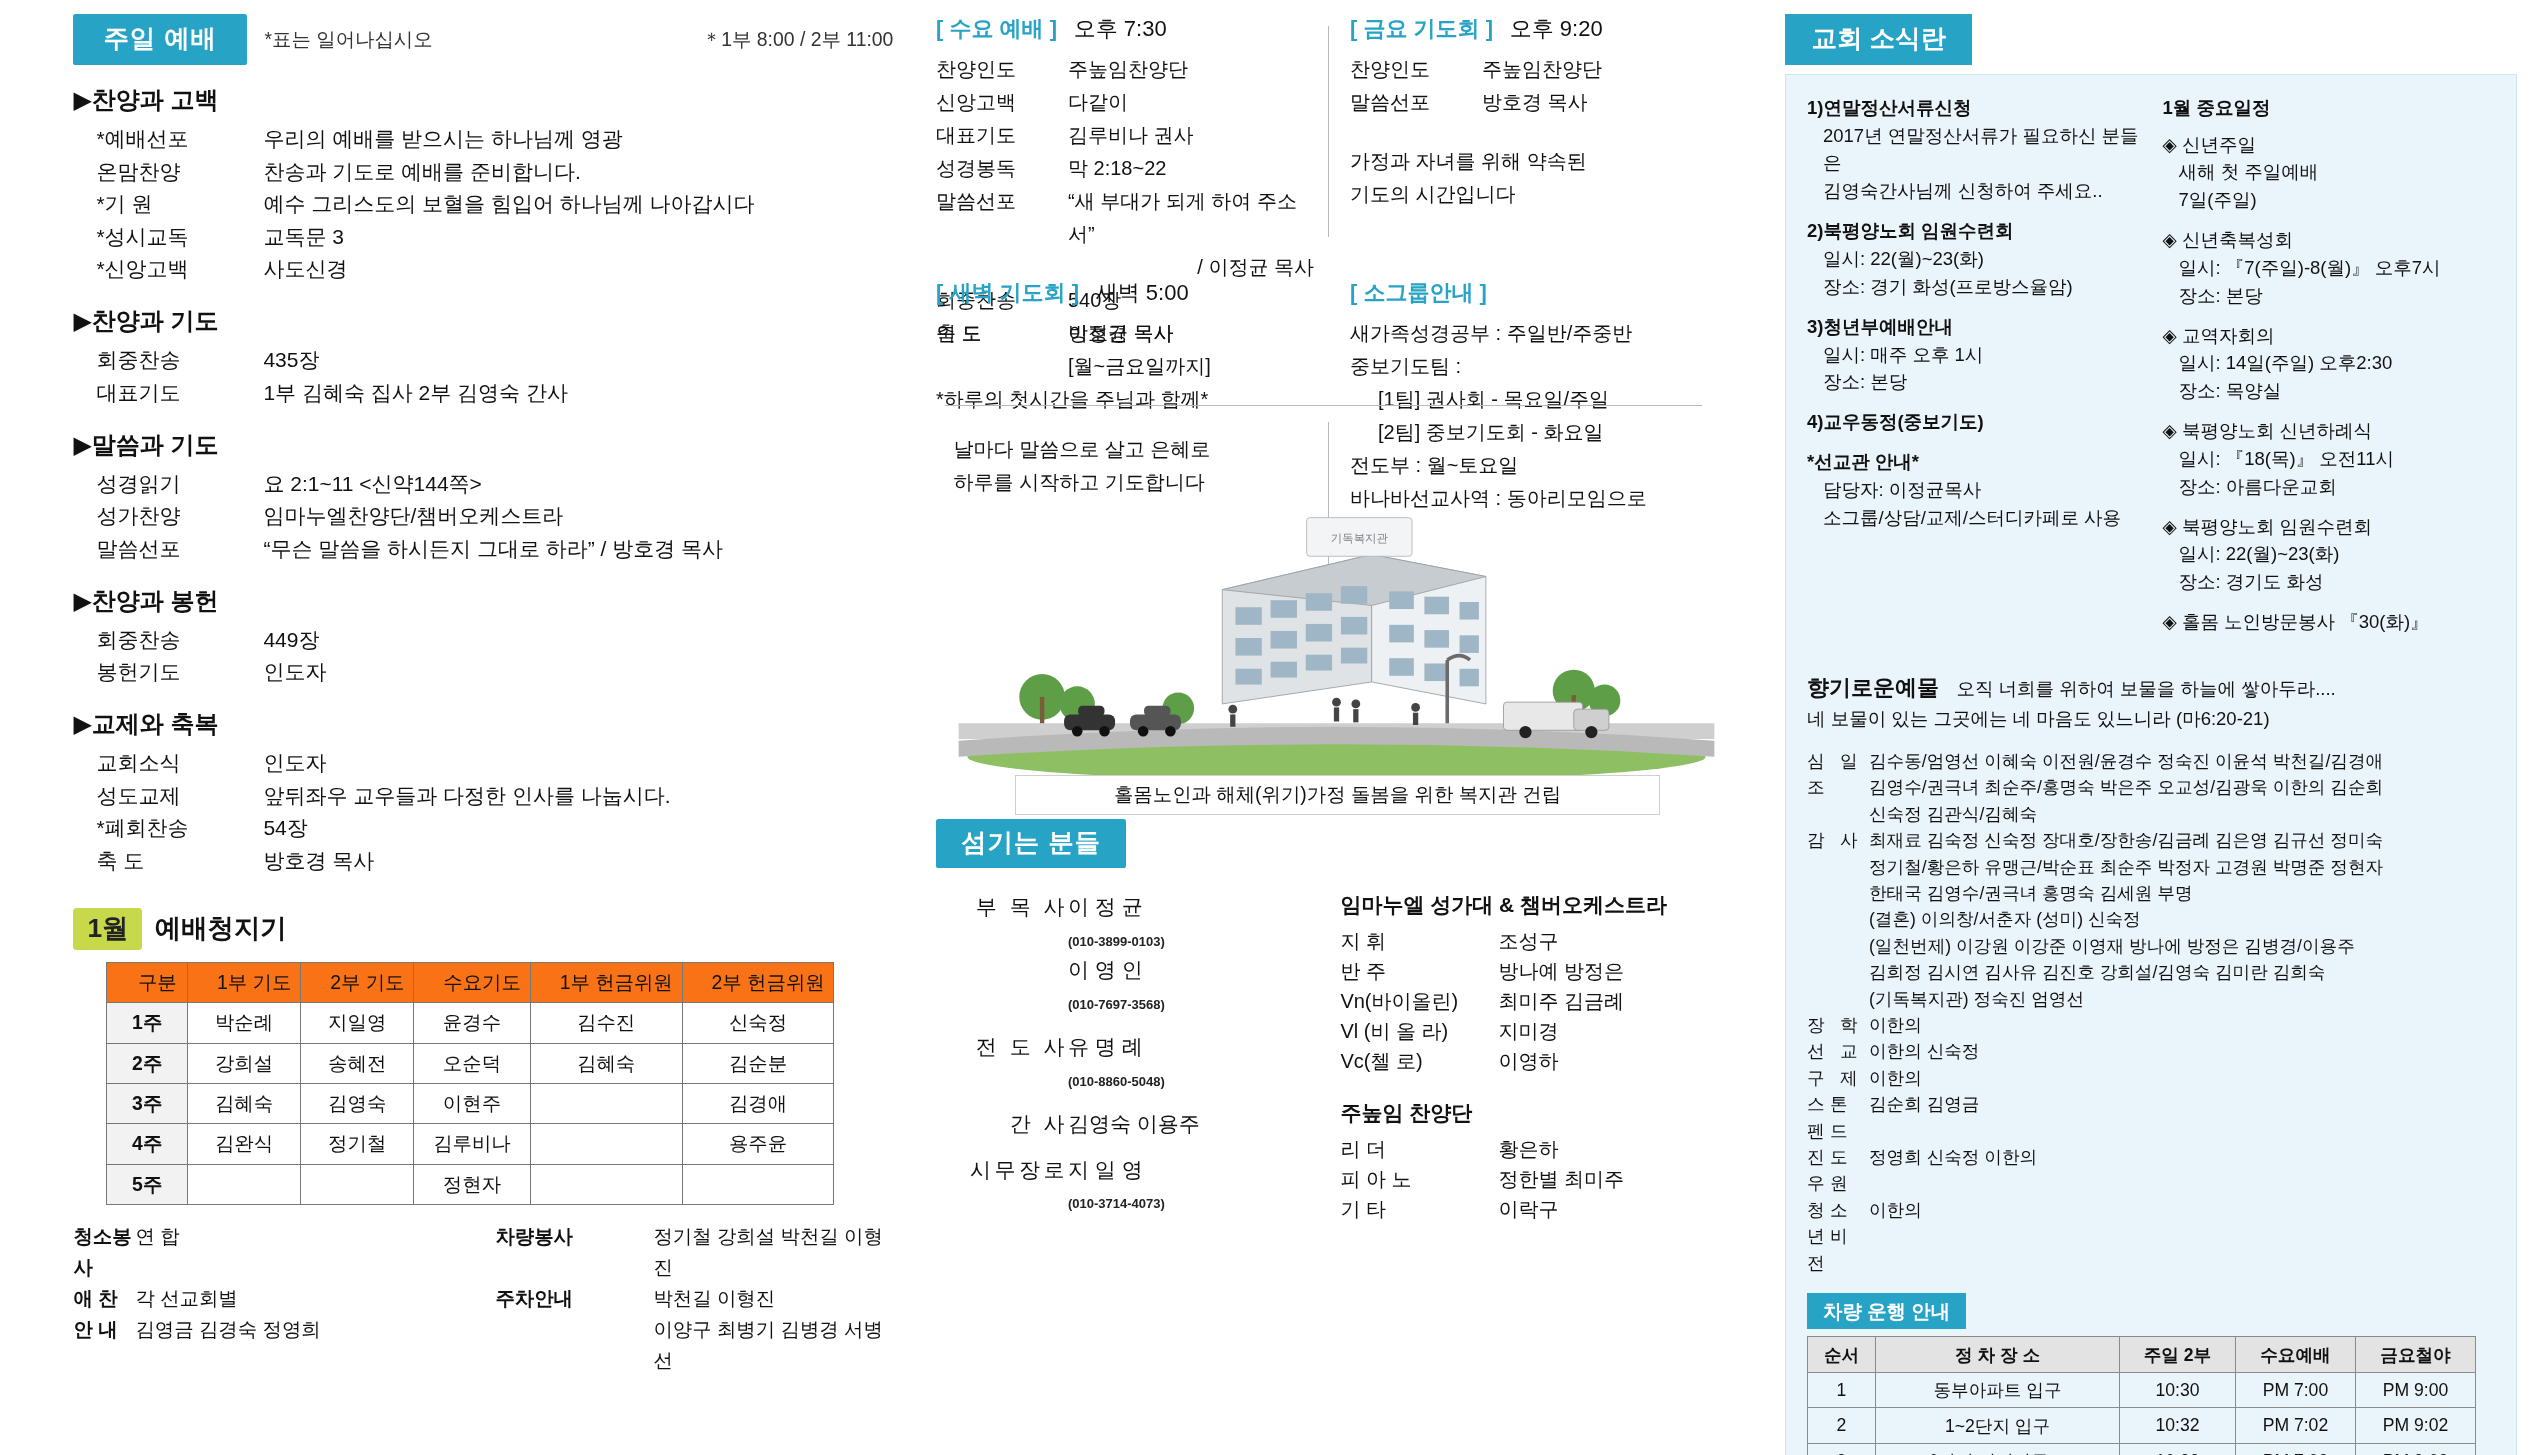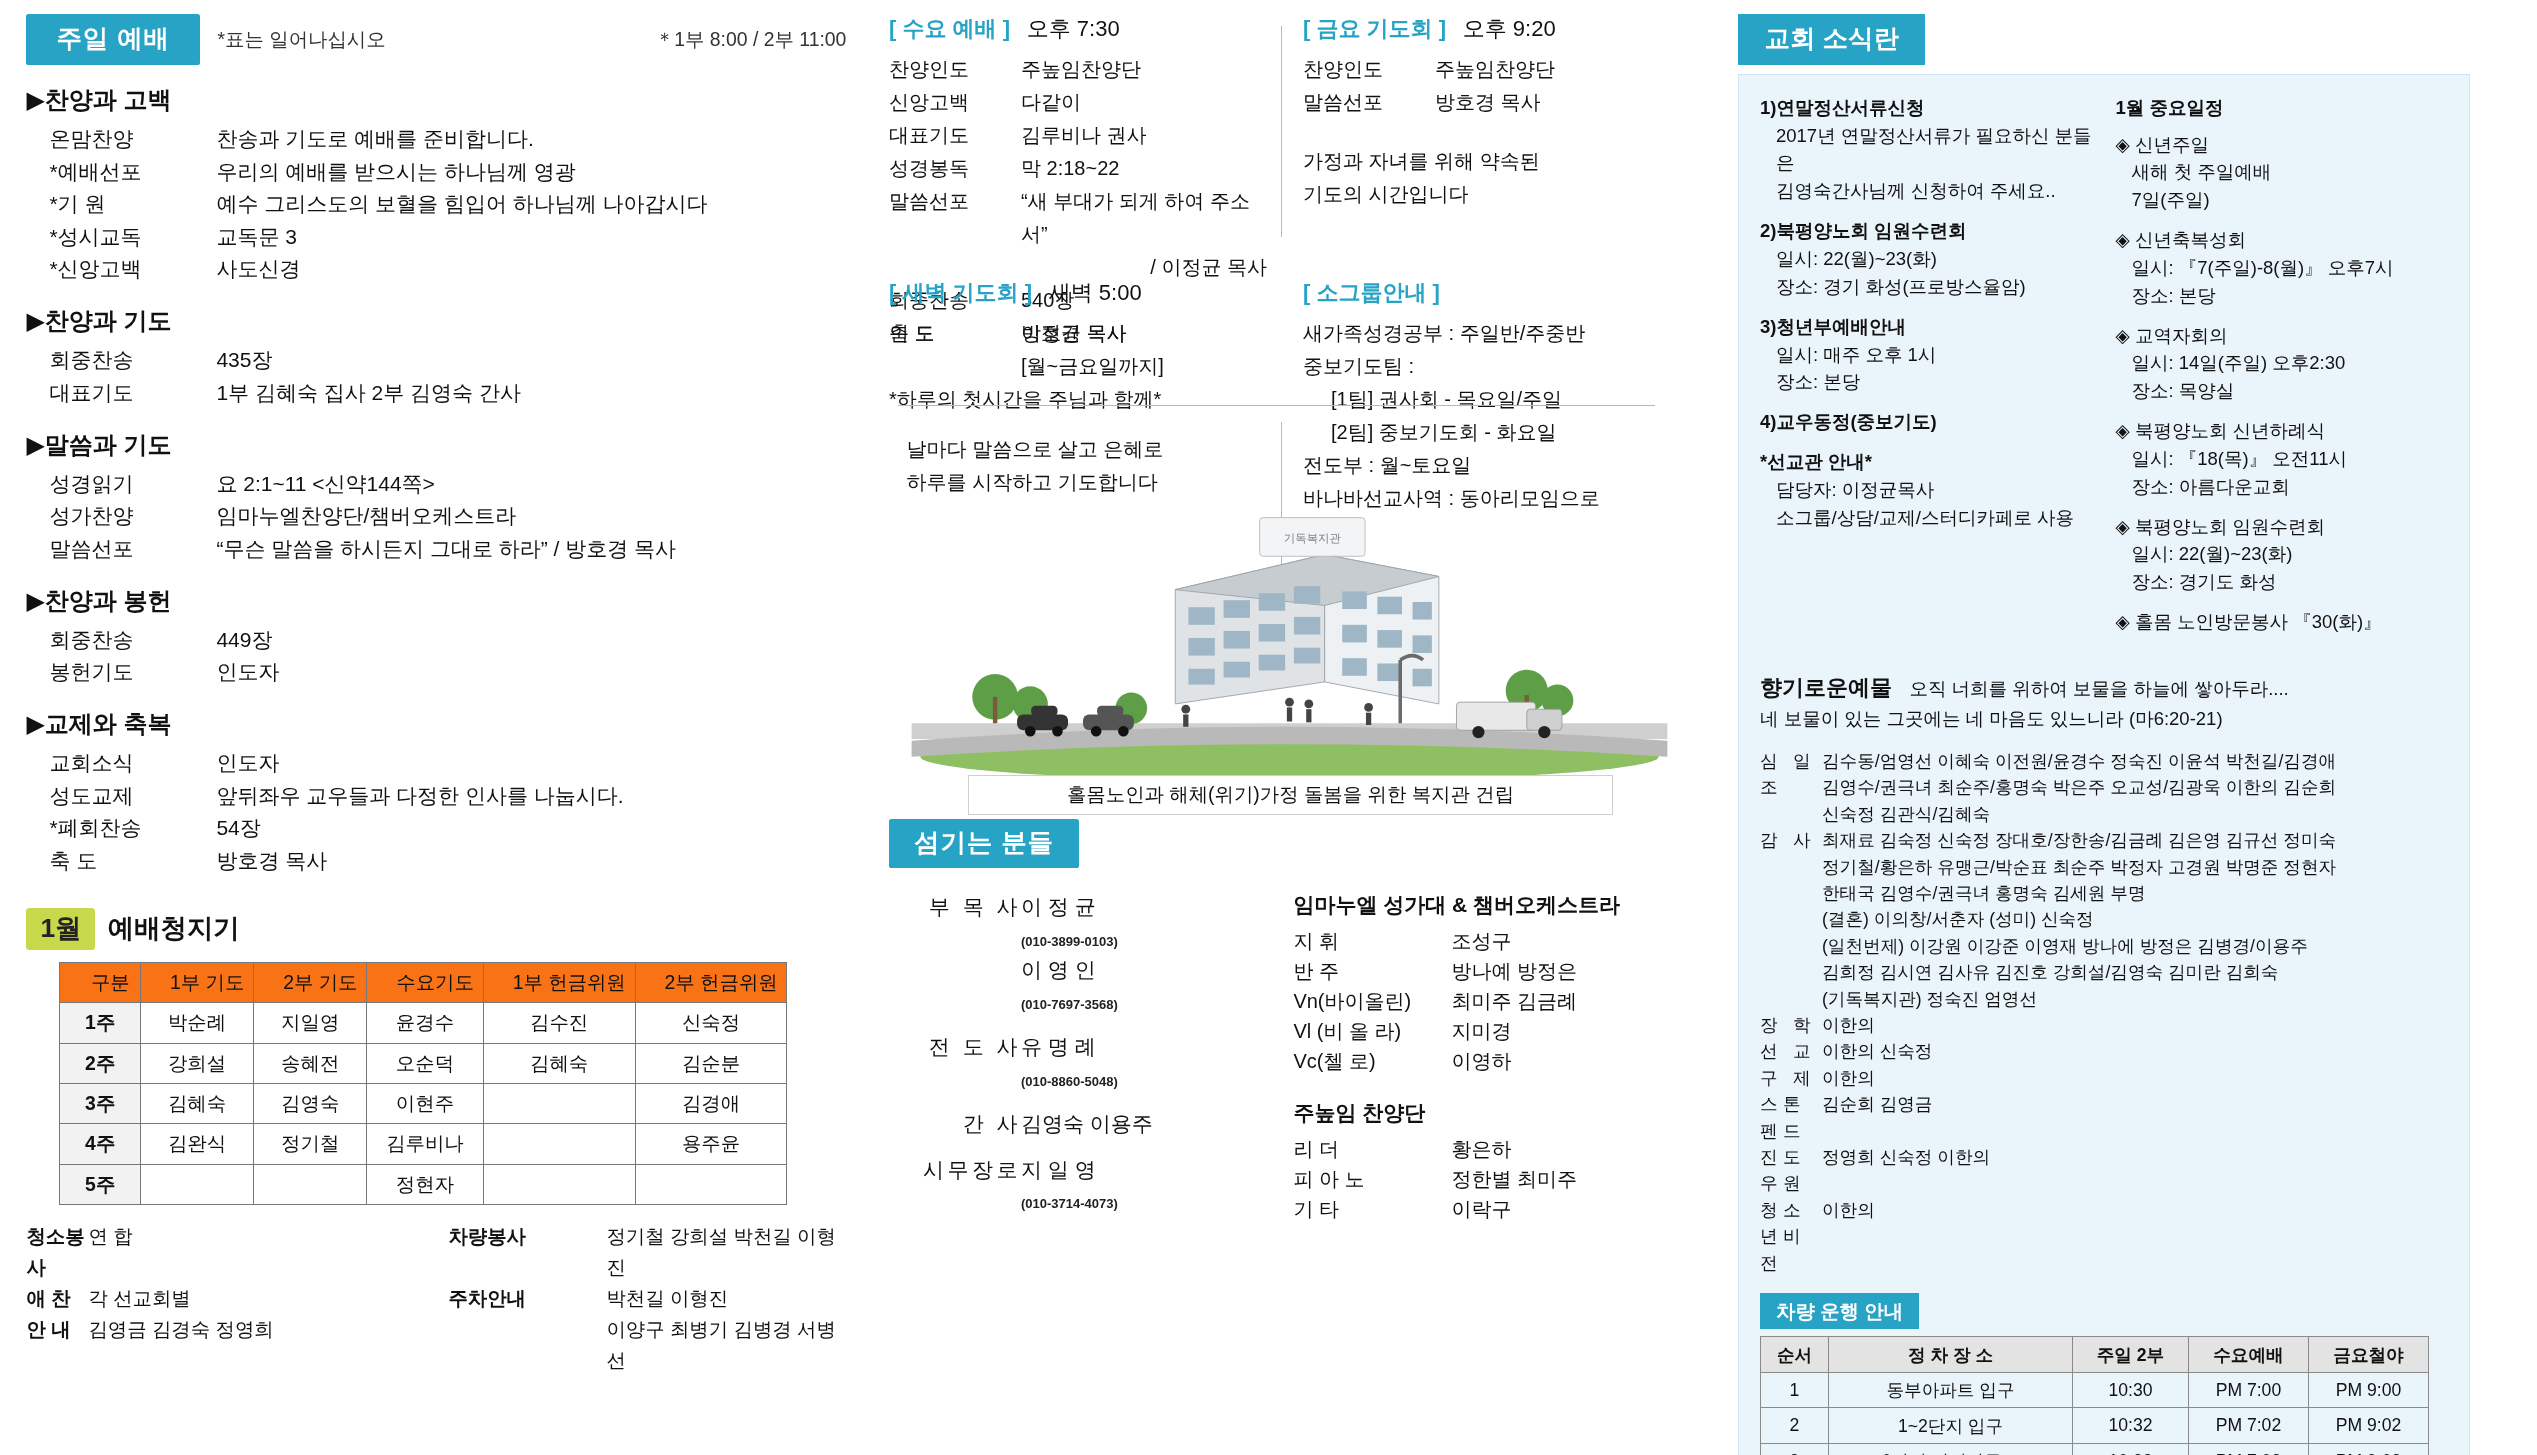--- a/index.html
+++ b/index.html
@@ -1,17 +1,17 @@
 <!DOCTYPE html>
 <html style="font-size:14px"><head>
 <meta charset="utf-8">
 <style>
   html,body{margin:0;padding:0;background:#fff;}
   body{width:2538px;height:1456px;font-family:"Liberation Sans","DejaVu Sans",sans-serif;color:#111;position:relative;overflow:hidden;}
-  .page{position:relative;width:2126px;height:1456px;}
+  .page{position:relative;width:2126px;height:1456px;margin-left:47px;}
 
   
   .col{position:absolute;}
   .hdr-banner{display:inline-block;background:#27a3c6;color:#fff;font-size:25.5px;font-weight:bold;padding:7px 30px 8.8px 30px;border-radius:2.6px;letter-spacing:0.9px;}
   .sec-title{font-size:24px;font-weight:bold;color:#111;}
   .line{display:flex;font-size:21px;line-height:1.55;}
   .lbl{width:167px;flex:0 0 167px;}
   .val{flex:1;}
 
   
@@ -97,26 +97,26 @@
     <div id="sunday-head">
       <span class="hdr-banner">주일 예배</span>
       <span class="note">*표는 일어나십시오</span>
       <span class="note2">＊1부 8:00 / 2부 11:00</span>
     </div>
 
     <div class="blk">
       <div class="sec-title">▶찬양과 고백</div>
       <div class="rows">
         <div class="line">
+            <span class="lbl">*예배선포</span>
+            <span class="val">우리의 예배를 받으시는 하나님께 영광</span>
+          </div>
+        <div class="line">
             <span class="lbl">온맘찬양</span>
             <span class="val">찬송과 기도로 예배를 준비합니다.</span>
-          </div>
-        <div class="line">
-            <span class="lbl">*예배선포</span>
-            <span class="val">우리의 예배를 받으시는 하나님께 영광</span>
           </div>
         <div class="line">
             <span class="lbl">*기     원</span>
             <span class="val">예수 그리스도의 보혈을 힘입어 하나님께 나아갑시다</span>
           </div>
         <div class="line">
             <span class="lbl">*성시교독</span>
             <span class="val">교독문 3</span>
           </div>
         <div class="line">

